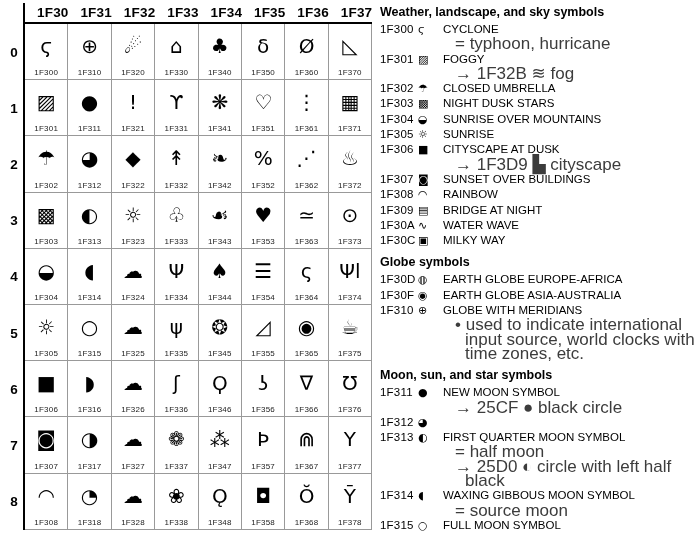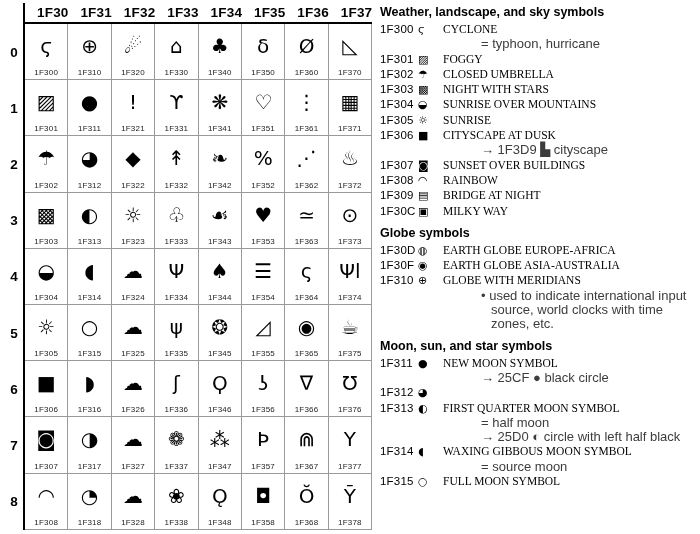--- a/index.html
+++ b/index.html
@@ -20,22 +20,22 @@
         display:flex;flex-direction:column;align-items:center;}
   .glyph{flex:1;display:flex;align-items:center;justify-content:center;
          font-size:20px;line-height:1;font-family:"DejaVu Sans",sans-serif;}
   .cellcode{font-size:8px;color:#222;padding-bottom:2px;letter-spacing:0.2px;}
   .names{position:absolute;left:380px;top:2px;width:316px;}
   .section-title{font-size:12.5px;font-weight:bold;margin:7px 0 3px 0;}
   .section-title.first{margin-top:3px;}
   .entry{display:flex;align-items:baseline;line-height:14.3px;font-size:11.5px;}
   .ecode{width:38px;flex:none;letter-spacing:0.2px;}
   .eglyph{width:25px;flex:none;font-size:11px;font-family:"DejaVu Sans",sans-serif;}
-  .ename{flex:1;font-family:Liberation Serif, serif;}
-  .subline{margin-left:101px;line-height:14.3px;font-size:13px;color:#3c3c3c;
+  .ename{flex:1;}
+  .subline{margin-left:75px;line-height:14.3px;font-size:17px;color:#3c3c3c;
            padding-left:10px;text-indent:-10px;font-family:"Liberation Sans","DejaVu Sans",sans-serif;}
 </style>
 </head>
 <body>
 
 <div class="page">
   <div class="chart">
     <div class="hdr-row">
       <div class="hdr-spacer"></div>
       <div class="hdr-cols">
@@ -391,29 +391,30 @@
         <span class="ecode">1F300</span>
         <span class="eglyph">ϛ</span>
         <span class="ename">CYCLONE</span>
       </div>
       <div class="subline">= typhoon, hurricane</div>
       <div class="entry">
         <span class="ecode">1F301</span>
         <span class="eglyph">▨</span>
         <span class="ename">FOGGY</span>
       </div>
+      <div class="subline">→ 1F32B ≋  fog</div>
       <div class="entry">
         <span class="ecode">1F302</span>
         <span class="eglyph">☂</span>
         <span class="ename">CLOSED UMBRELLA</span>
       </div>
       <div class="entry">
         <span class="ecode">1F303</span>
         <span class="eglyph">▩</span>
-        <span class="ename">NIGHT WITH STARS</span>
+        <span class="ename">NIGHT DUSK STARS</span>
       </div>
       <div class="entry">
         <span class="ecode">1F304</span>
         <span class="eglyph">◒</span>
         <span class="ename">SUNRISE OVER MOUNTAINS</span>
       </div>
       <div class="entry">
         <span class="ecode">1F305</span>
         <span class="eglyph">☼</span>
         <span class="ename">SUNRISE</span>
@@ -431,20 +432,25 @@
       </div>
       <div class="entry">
         <span class="ecode">1F308</span>
         <span class="eglyph">◠</span>
         <span class="ename">RAINBOW</span>
       </div>
       <div class="entry">
         <span class="ecode">1F309</span>
         <span class="eglyph">▤</span>
         <span class="ename">BRIDGE AT NIGHT</span>
+      </div>
+      <div class="entry">
+        <span class="ecode">1F30A</span>
+        <span class="eglyph">∿</span>
+        <span class="ename">WATER WAVE</span>
       </div>
       <div class="entry">
         <span class="ecode">1F30C</span>
         <span class="eglyph">▣</span>
         <span class="ename">MILKY WAY</span>
       </div>
       <div class="section-title">Globe symbols</div>
       <div class="entry">
         <span class="ecode">1F30D</span>
         <span class="eglyph">◍</span>

